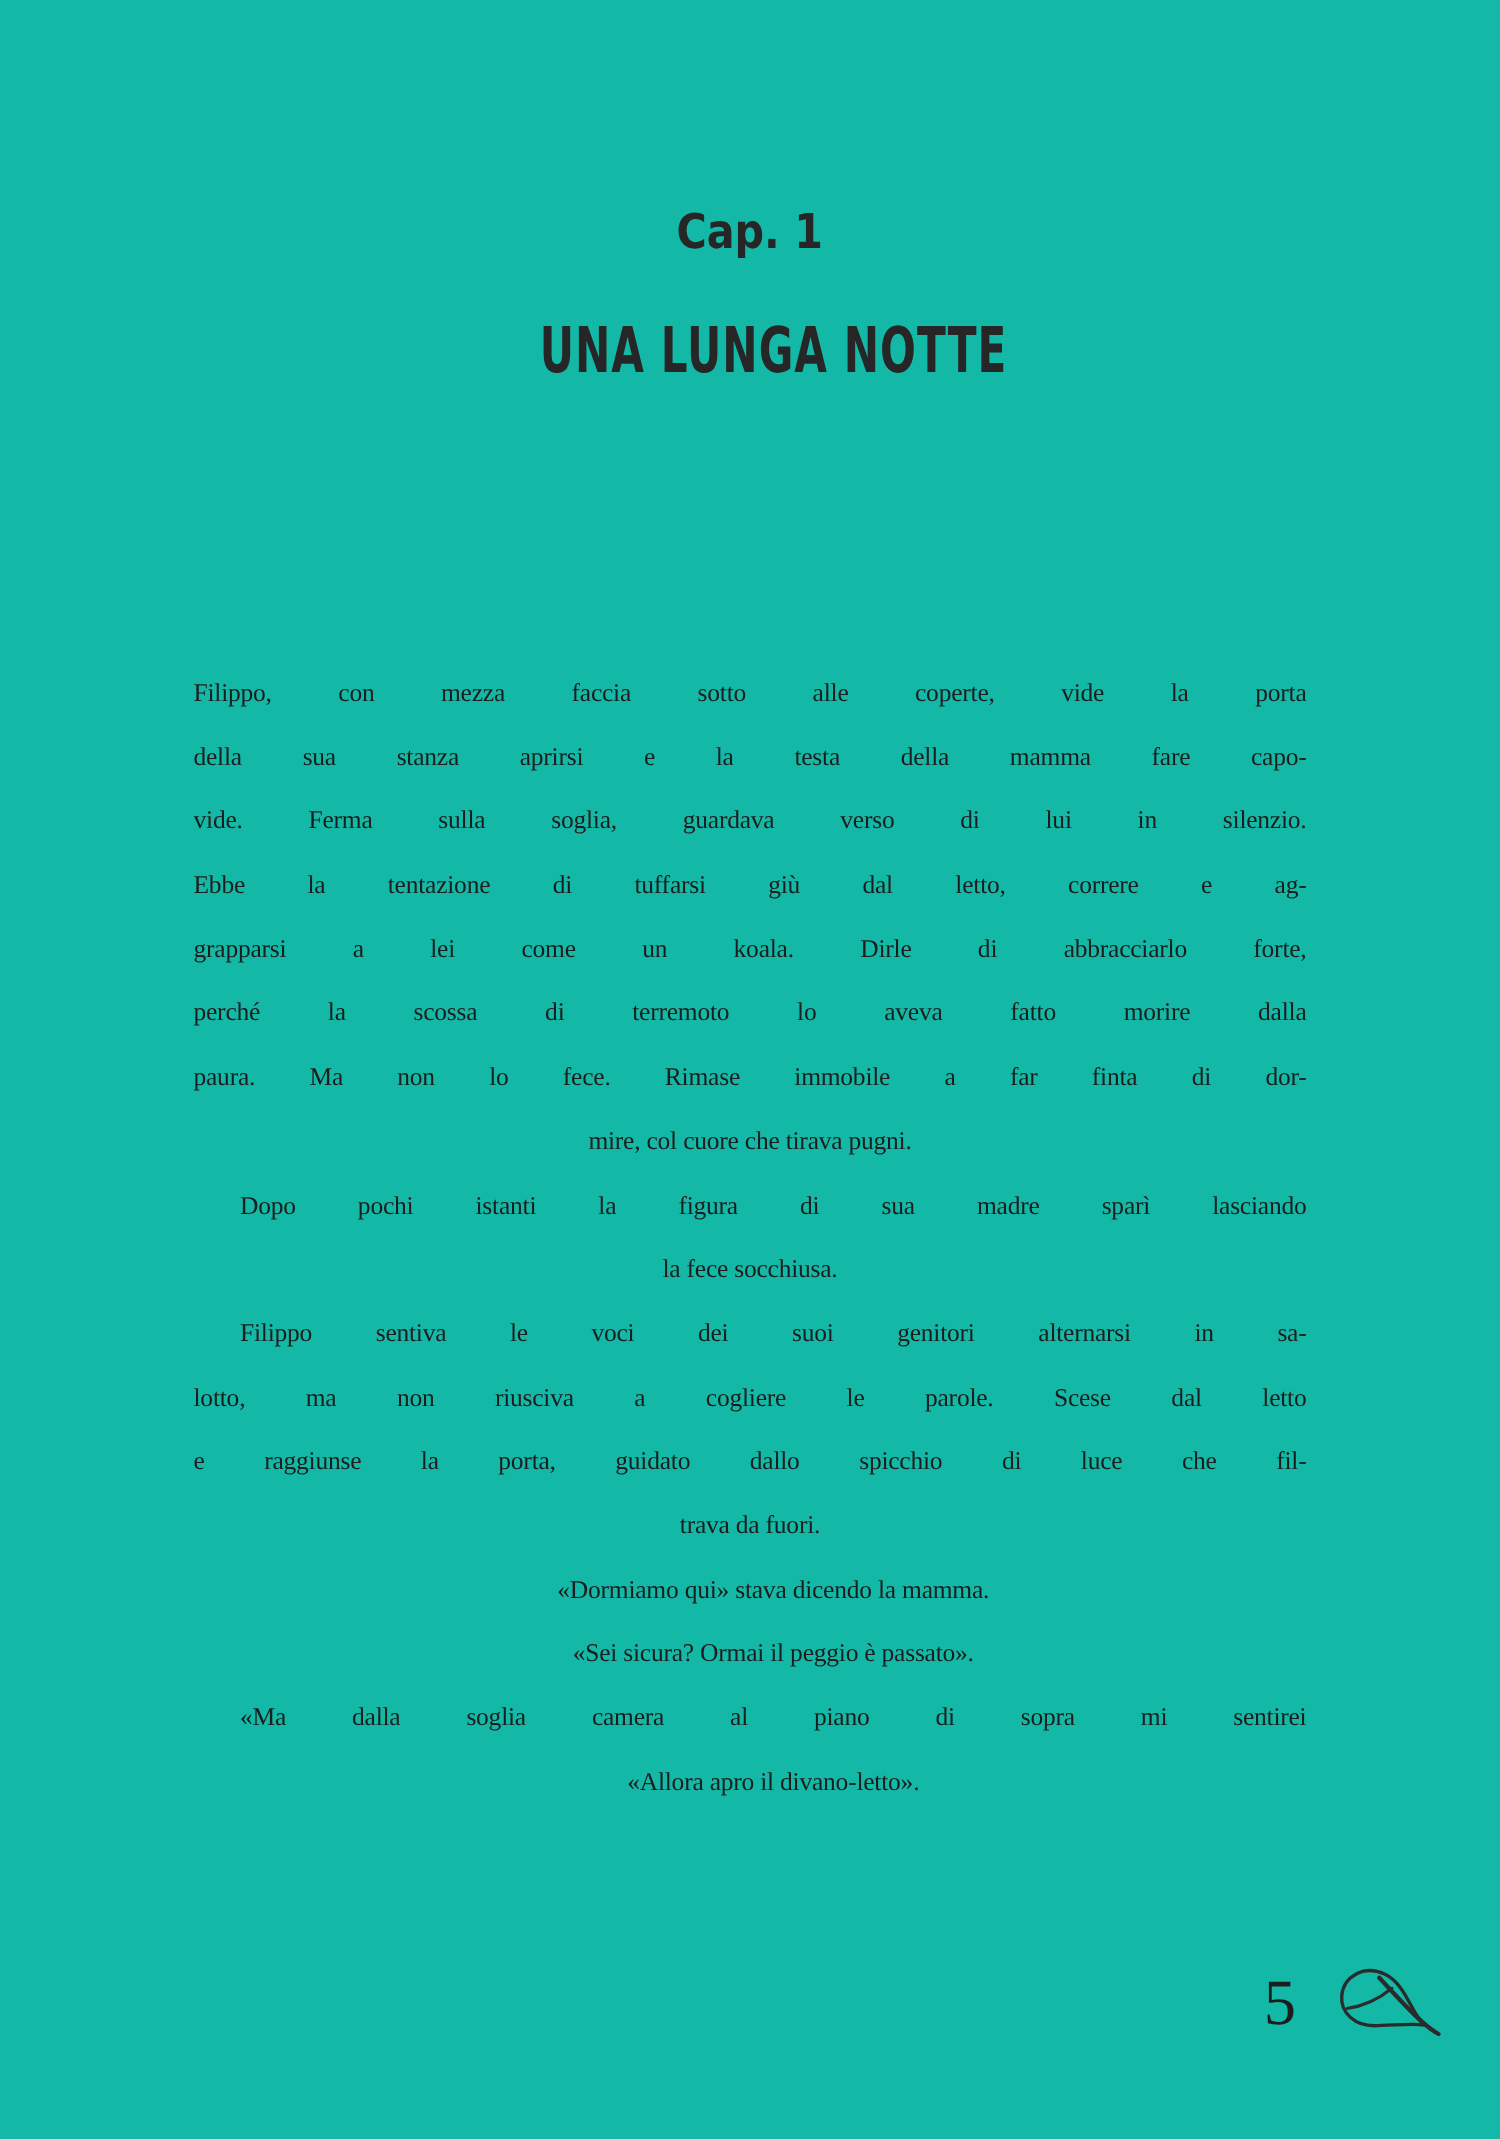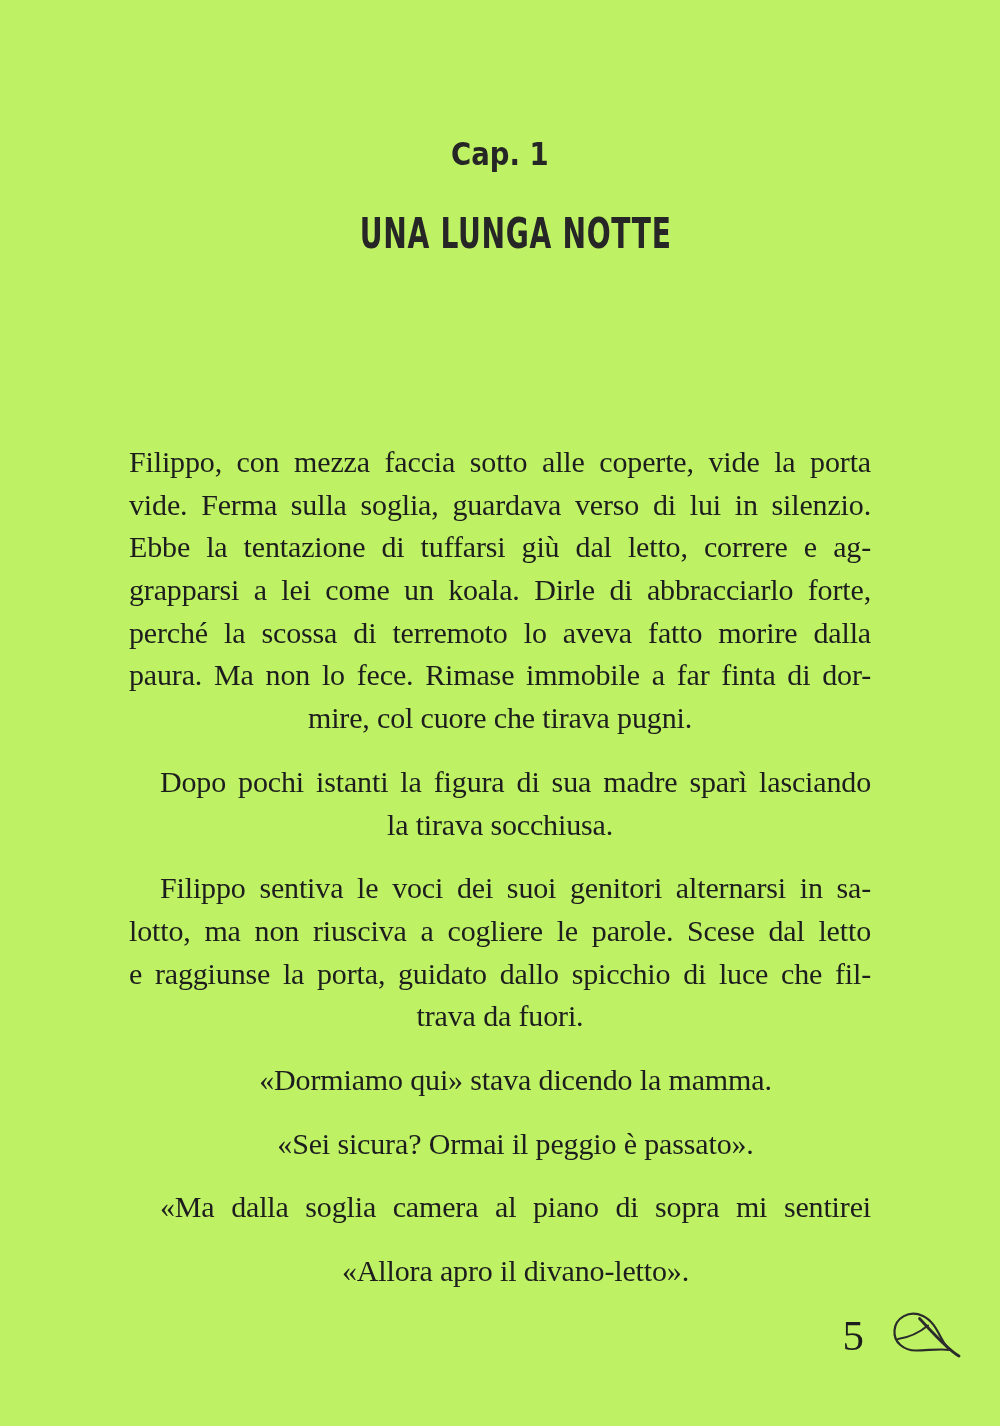--- a/index.html
+++ b/index.html
@@ -4,21 +4,21 @@
 <style>
   html, body {
     margin: 0;
     padding: 0;
     background: #ffffff;
   }
   .page {
     position: relative;
     width: 1000px;
     height: 1426px;
-    background: #bef264;
+    background: #14b8a6;
     overflow: hidden;
     font-family: "Liberation Serif", serif;
     color: #1d1d1d;
   }
   .chapter-label {
     position: absolute;
     top: 137px;
     left: 0;
     width: 1000px;
     text-align: center;
@@ -49,37 +49,36 @@
   .chapter-title .squeeze {
     display: inline-block;
     transform: scaleX(0.67);
     transform-origin: center;
   }
   .text-block {
     position: absolute;
     left: 129px;
     top: 441px;
     width: 742px;
-    font-size: 30px;
+    font-size: 17px;
     line-height: 42.7px;
     letter-spacing: -0.15px;
     color: #1d1d1d;
   }
   .line {
     height: 42.7px;
     overflow: hidden;
     text-align: center;
   }
   .line.j {
     text-align: justify;
     text-align-last: justify;
   }
   .line.ind {
     text-indent: 31px;
-    margin-top: 21px;
   }
   .page-number {
     position: absolute;
     left: 804px;
     top: 1314px;
     width: 60px;
     text-align: right;
     font-size: 43px;
     line-height: 1;
     color: #1d1d1d;
@@ -100,28 +99,29 @@
   <div class="chapter-label">
     <span class="squeeze">Cap. 1</span>
   </div>
 
   <div class="chapter-title">
     <span class="squeeze">UNA LUNGA NOTTE</span>
   </div>
 
   <div class="text-block">
     <div class="line j">Filippo, con mezza faccia sotto alle coperte, vide la porta</div>
+    <div class="line j">della sua stanza aprirsi e la testa della mamma fare capo-</div>
     <div class="line j">vide. Ferma sulla soglia, guardava verso di lui in silenzio.</div>
     <div class="line j">Ebbe la tentazione di tuffarsi giù dal letto, correre e ag-</div>
     <div class="line j">grapparsi a lei come un koala. Dirle di abbracciarlo forte,</div>
     <div class="line j">perché la scossa di terremoto lo aveva fatto morire dalla</div>
     <div class="line j">paura. Ma non lo fece. Rimase immobile a far finta di dor-</div>
     <div class="line">mire, col cuore che tirava pugni.</div>
     <div class="line j ind">Dopo pochi istanti la figura di sua madre sparì lasciando</div>
-    <div class="line">la tirava socchiusa.</div>
+    <div class="line">la fece socchiusa.</div>
     <div class="line j ind">Filippo sentiva le voci dei suoi genitori alternarsi in sa-</div>
     <div class="line j">lotto, ma non riusciva a cogliere le parole. Scese dal letto</div>
     <div class="line j">e raggiunse la porta, guidato dallo spicchio di luce che fil-</div>
     <div class="line">trava da fuori.</div>
     <div class="line ind">«Dormiamo qui» stava dicendo la mamma.</div>
     <div class="line ind">«Sei sicura? Ormai il peggio è passato».</div>
     <div class="line j ind">«Ma dalla soglia camera al piano di sopra mi sentirei</div>
     <div class="line ind">«Allora apro il divano-letto».</div>
   </div>
 

